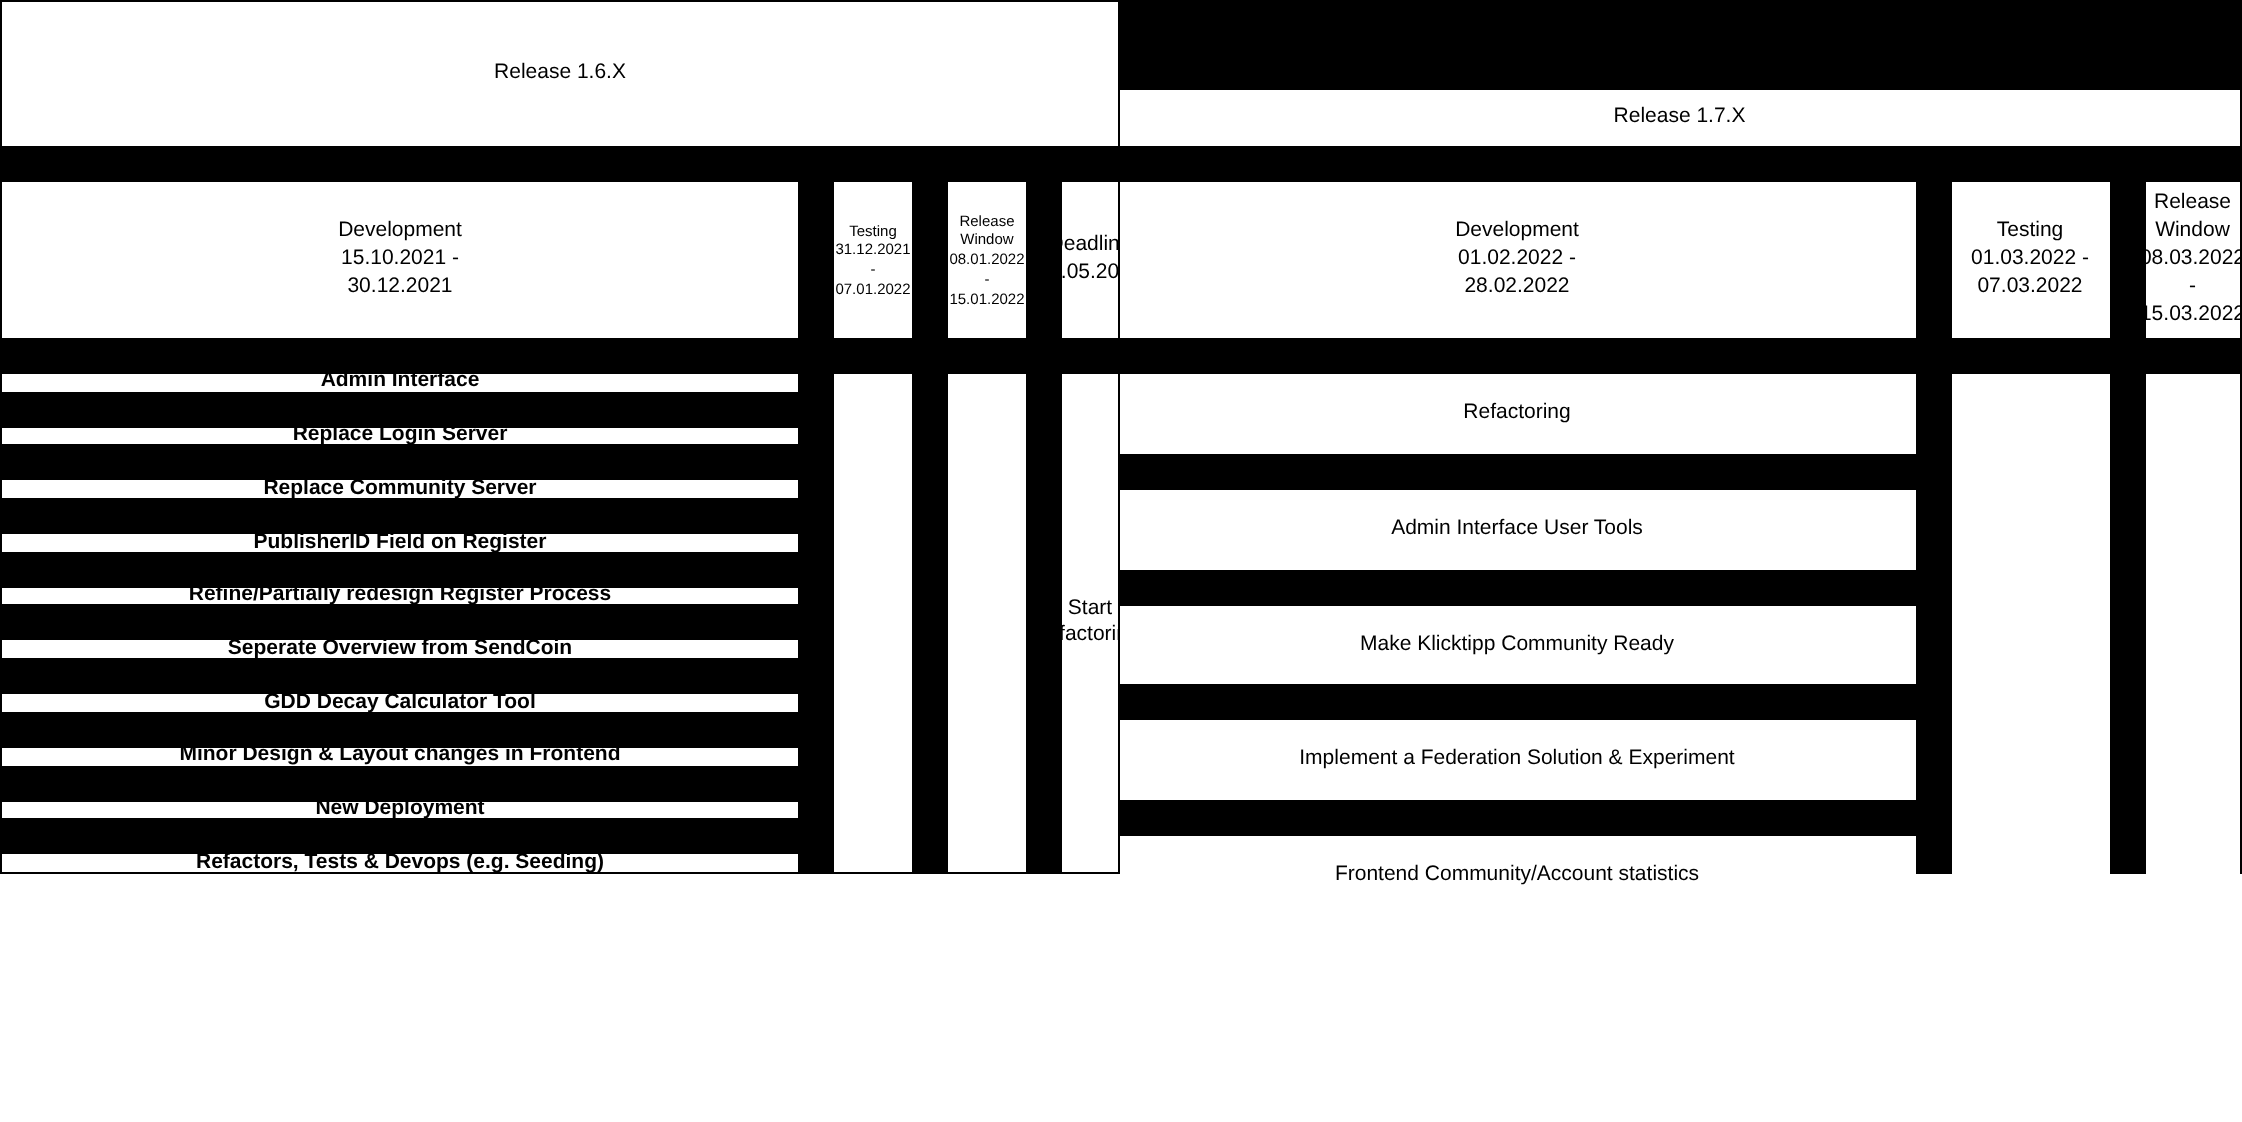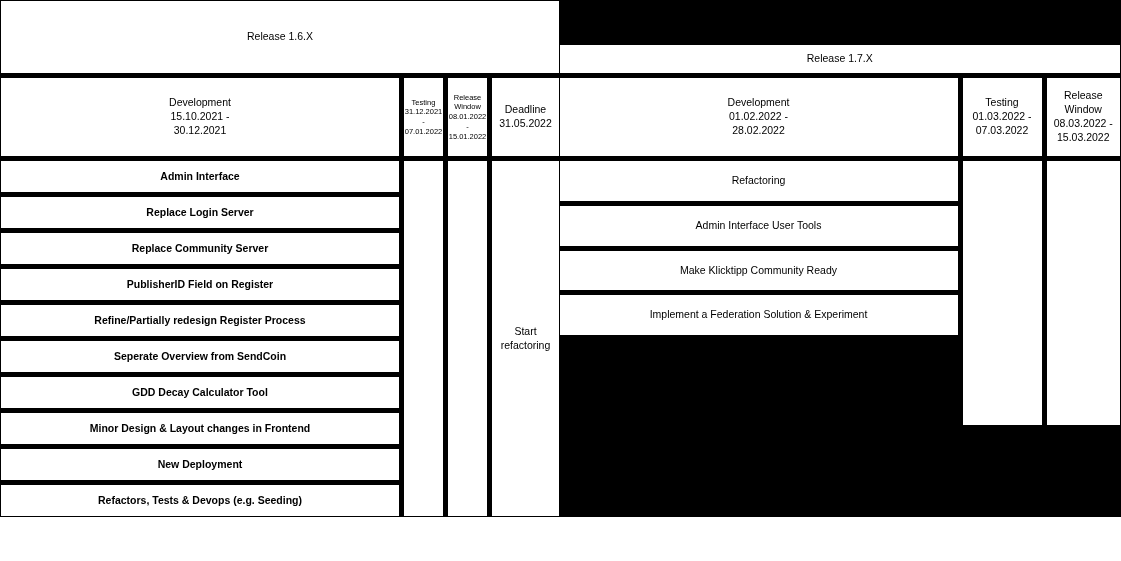--- a/index.html
+++ b/index.html
@@ -11,22 +11,22 @@
     display: flex;
     font-family: "Liberation Sans", sans-serif;
     color: #000000;
     overflow: hidden;
   }
   .grid {
     display: grid;
     box-sizing: border-box;
     background: #000000;          
     border: 1.5px solid #000000;
-    gap: 5px;
-    height: 517px;
+    gap: 18px;
+    height: 437px;
   }
   .grid-left {
     width: 560px;
     grid-template-columns: 398px 39px 39px 1fr;
     grid-template-rows: 72px 78px repeat(10, 1fr);
   }
   .grid-right {
     width: 562.5px;
     margin-left: -1.5px;
     grid-template-columns: 398px 79px 1fr;
@@ -118,20 +118,21 @@
 07.03.2022</div>
     <div class="cell r-rw-h">Release
 Window
 08.03.2022 -
 15.03.2022</div>
 
     <div class="cell r-task">Refactoring</div>
     <div class="cell r-task">Admin Interface User Tools</div>
     <div class="cell r-task">Make Klicktipp Community Ready</div>
     <div class="cell r-task">Implement a Federation Solution &amp; Experiment</div>
+    <div class="cell r-task">Frontend Community/Account statistics</div>
 
     <div class="cell r-test-b"></div>
     <div class="cell r-rw-b"></div>
 
     <div class="cell black-block r-black"></div>
   </div>
 
 </div>
 
 </body></html>

